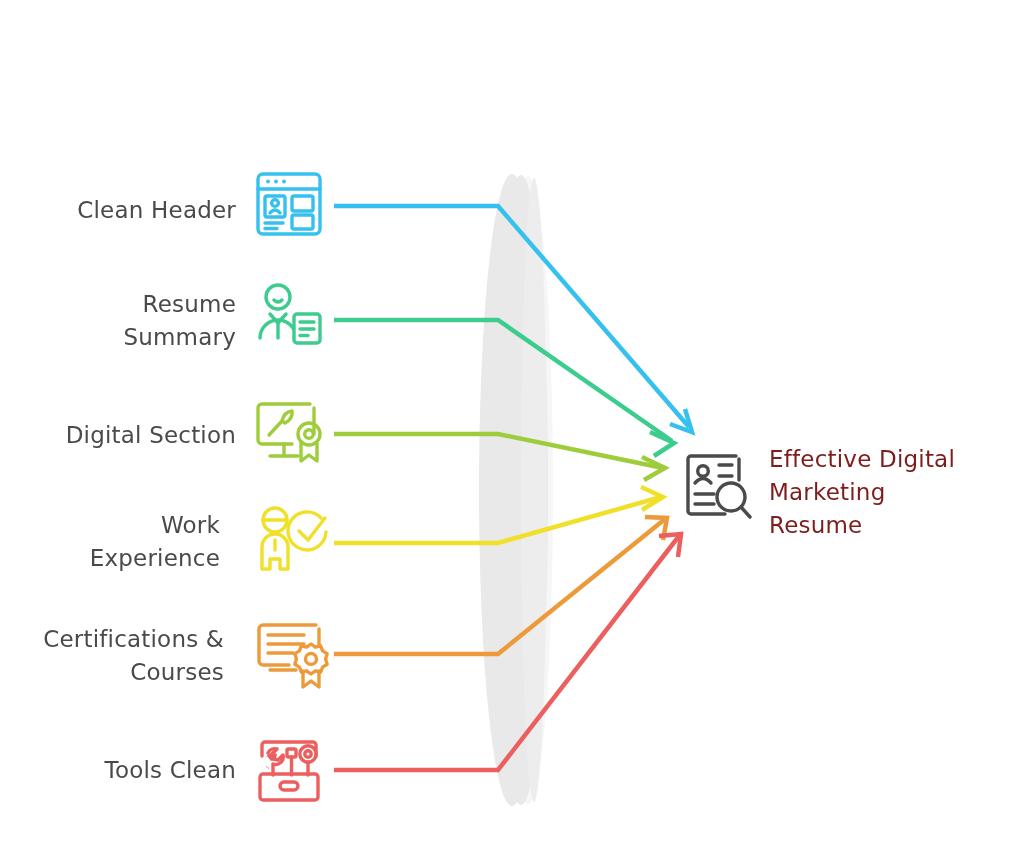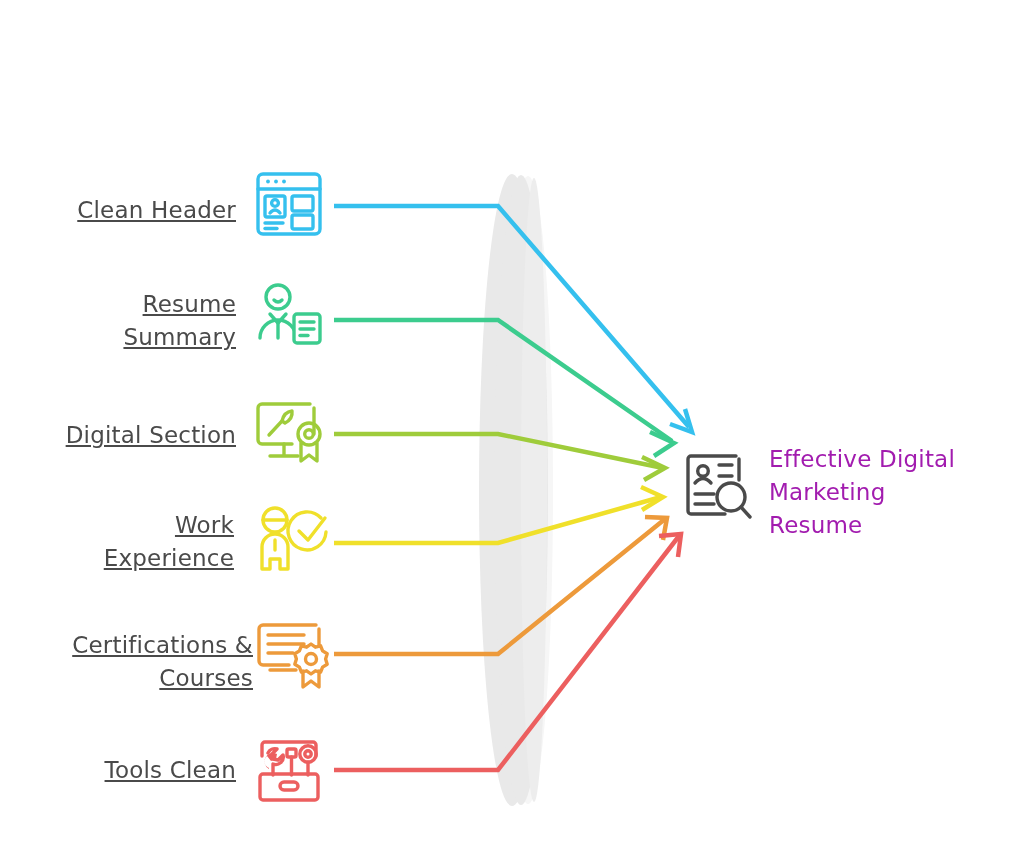--- a/index.html
+++ b/index.html
@@ -22,28 +22,27 @@
   }
   .label-text {
     position: absolute;
     font-family: "DejaVu Sans", sans-serif;
     font-size: 23px;
     line-height: 33px;
     color: #4a4a4a;
     text-align: right;
     letter-spacing: 0.2px;
     white-space: pre-line;
-    text-decoration: underline;
   }
   .result-text {
     position: absolute;
     font-family: "DejaVu Sans", sans-serif;
     font-size: 23px;
     line-height: 33px;
-    color: #a21caf;
+    color: #7f1d1d;
     text-align: left;
     letter-spacing: 0.2px;
     white-space: pre-line;
   }
   .watermark {
     position: absolute;
     left: 0;
     top: 28px;
     width: 1024px;
     text-align: center;
@@ -191,23 +190,23 @@
   </g>
 </svg>
 
 <div class="label-text" style="left:20px; top:194px; width:216px;">Clean Header</div>
 
 <div class="label-text" style="left:20px; top:288px; width:216px;">Resume
 Summary</div>
 
 <div class="label-text" style="left:20px; top:419px; width:216px;">Digital Section</div>
 
-<div class="label-text" style="left:18px; top:509px; width:216px;">Work
+<div class="label-text" style="left:4px; top:509px; width:216px;">Work
 Experience</div>
 
-<div class="label-text" style="left:37px; top:623px; width:216px;margin-top:6px;">Certifications &amp;
+<div class="label-text" style="left:8px; top:623px; width:216px;">Certifications &amp;
 Courses</div>
 
 <div class="label-text" style="left:20px; top:754px; width:216px;">Tools Clean</div>
 
 <div class="result-text" style="left:769px; top:443px; width:240px;">Effective Digital
 Marketing
 Resume</div>
 
 </body></html>

